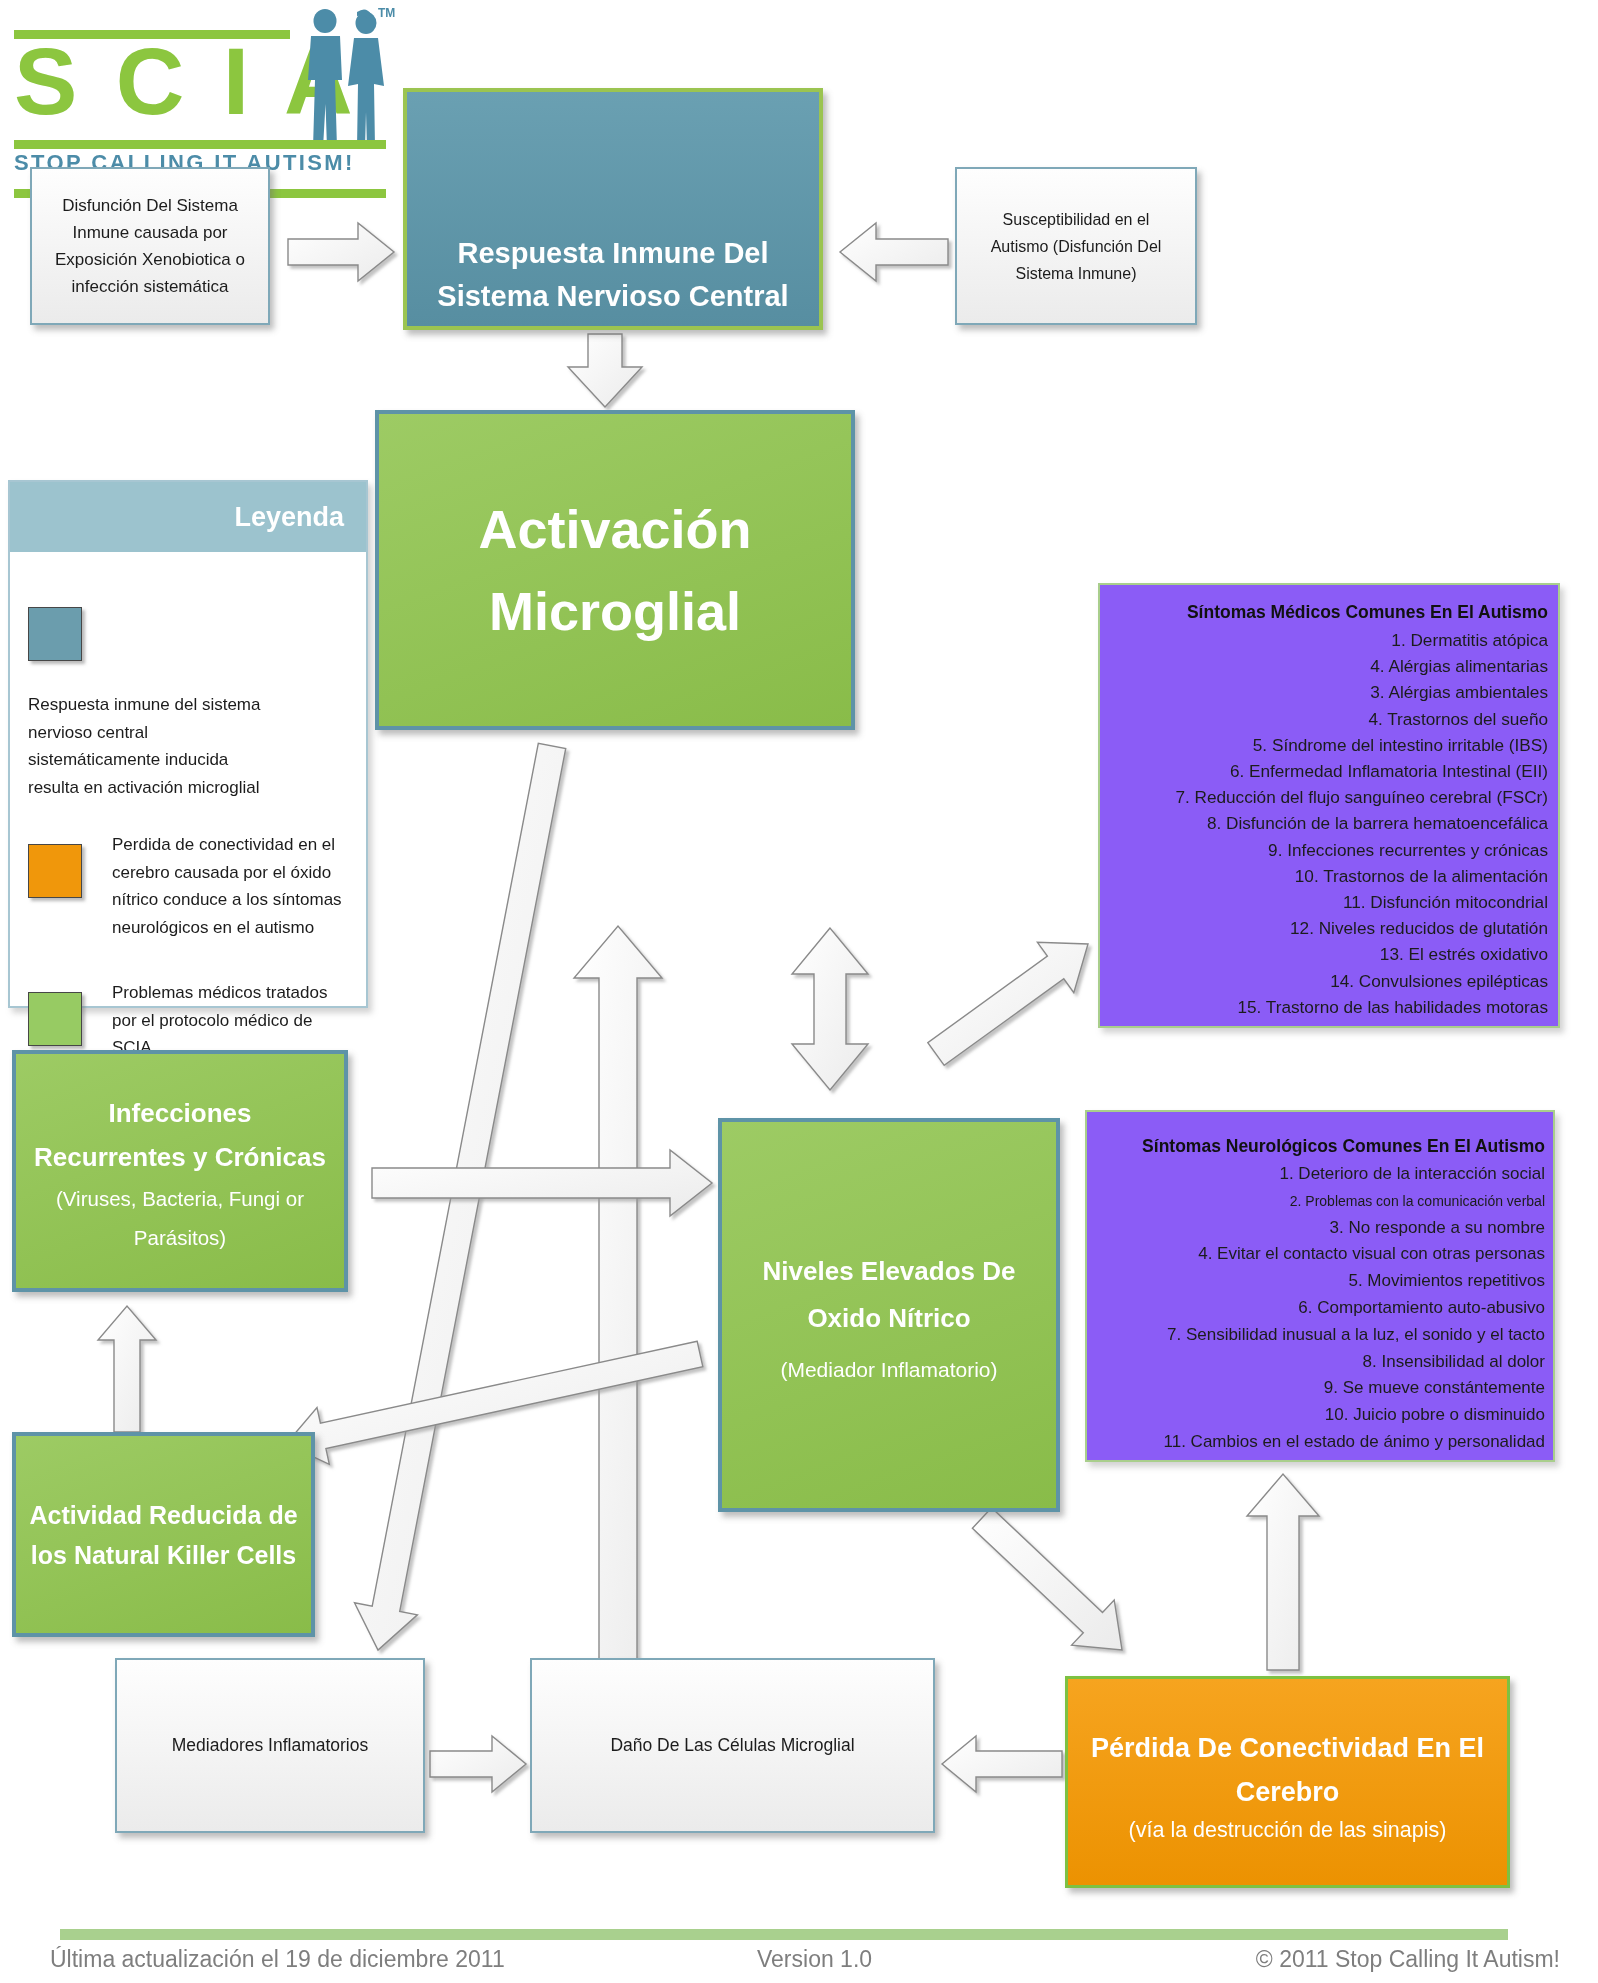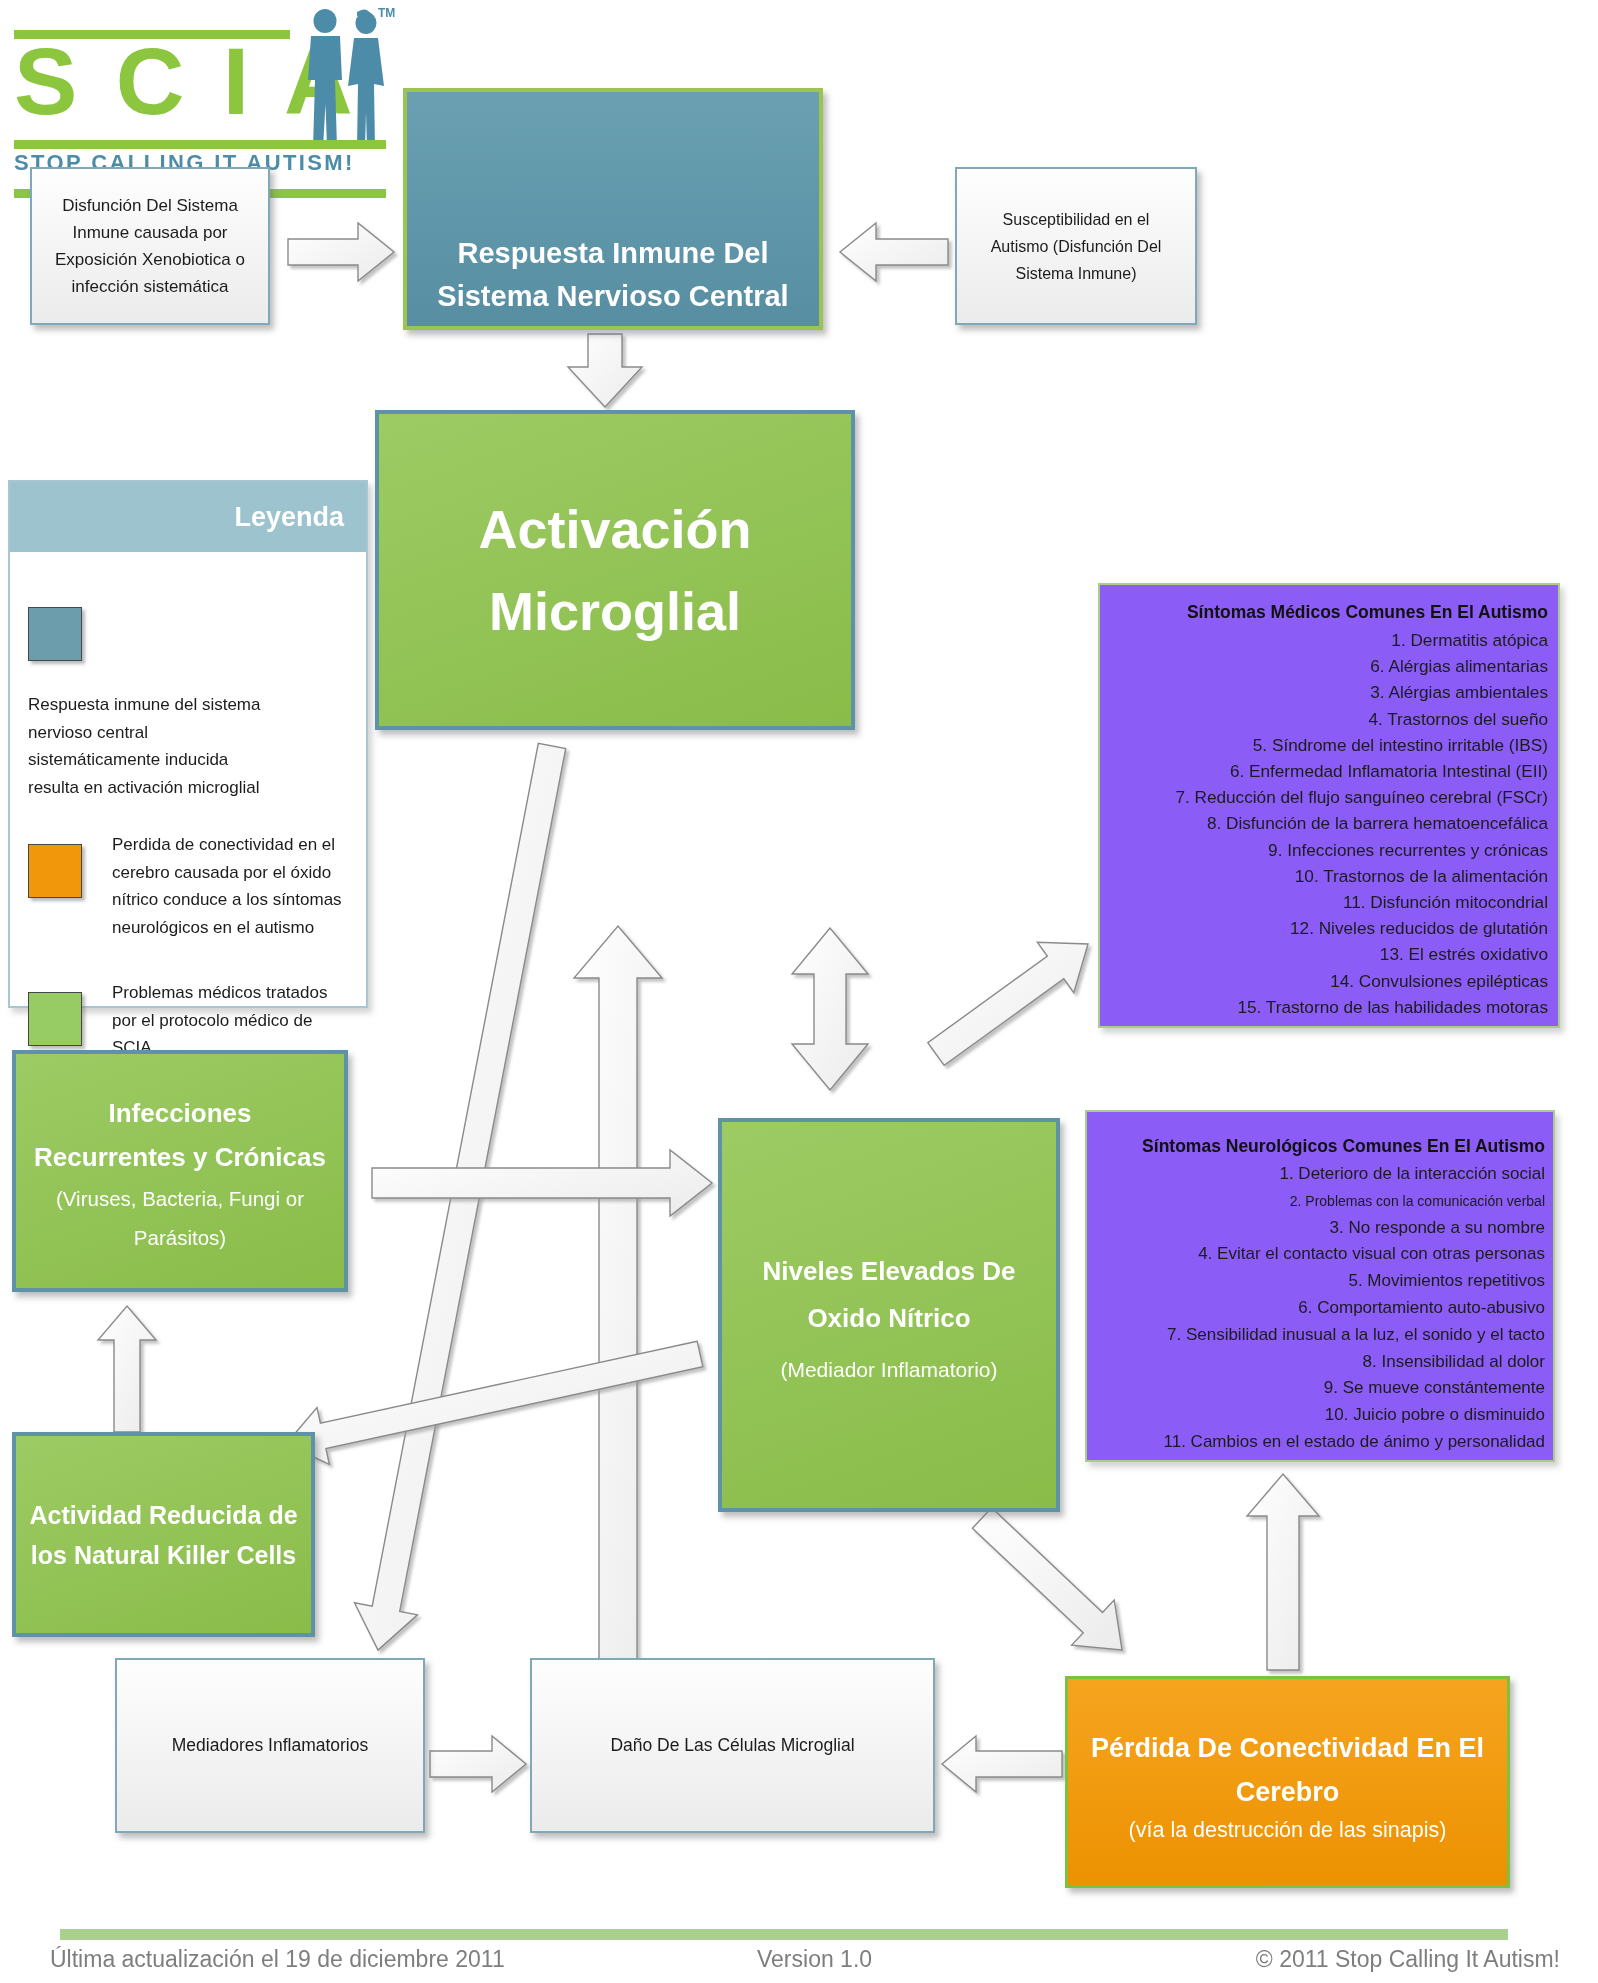--- a/index.html
+++ b/index.html
@@ -129,21 +129,21 @@
   </div>
 
   <div class="node green-node" style="left:375px;top:410px;width:480px;height:320px;">
     <span class="microglial-label">Activación Microglial</span>
   </div>
 
   <div class="list-node" style="left:1098px;top:583px;width:462px;height:445px;padding:17px 10px 0 17px;">
     <h3>Síntomas Médicos Comunes En El Autismo</h3>
     <ul>
       <li>1. Dermatitis atópica</li>
-      <li>6. Alérgias alimentarias</li>
+      <li>4. Alérgias alimentarias</li>
       <li>3. Alérgias ambientales</li>
       <li>4. Trastornos del sueño</li>
       <li>5. Síndrome del intestino irritable (IBS)</li>
       <li>6. Enfermedad Inflamatoria Intestinal (EII)</li>
       <li>7. Reducción del flujo sanguíneo cerebral (FSCr)</li>
       <li>8. Disfunción de la barrera hematoencefálica</li>
       <li>9. Infecciones recurrentes y crónicas</li>
       <li>10. Trastornos de la alimentación</li>
       <li>11. Disfunción mitocondrial</li>
       <li>12. Niveles reducidos de glutatión</li>

